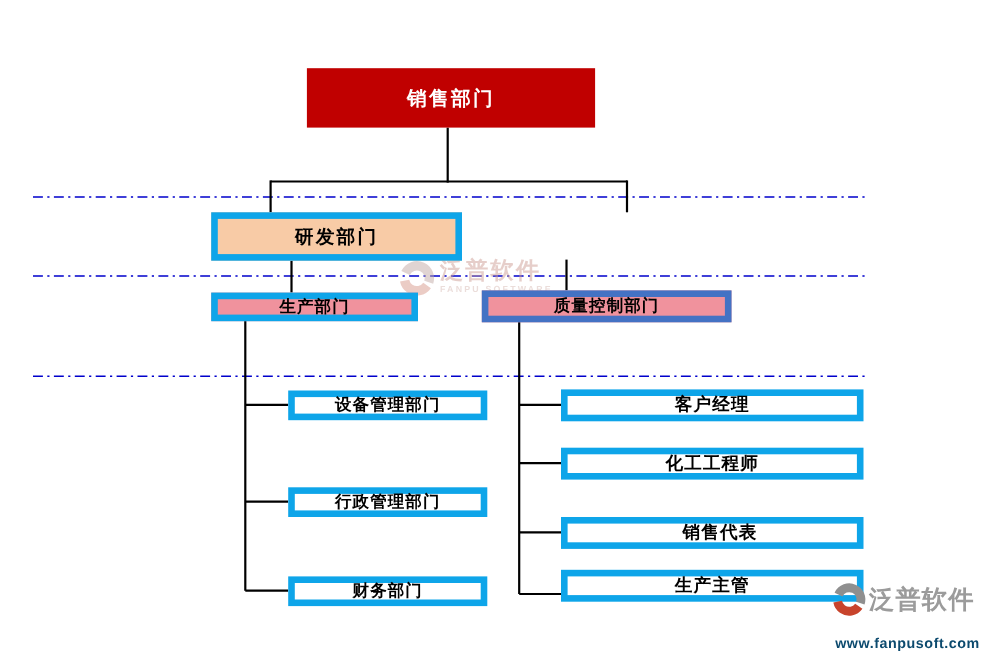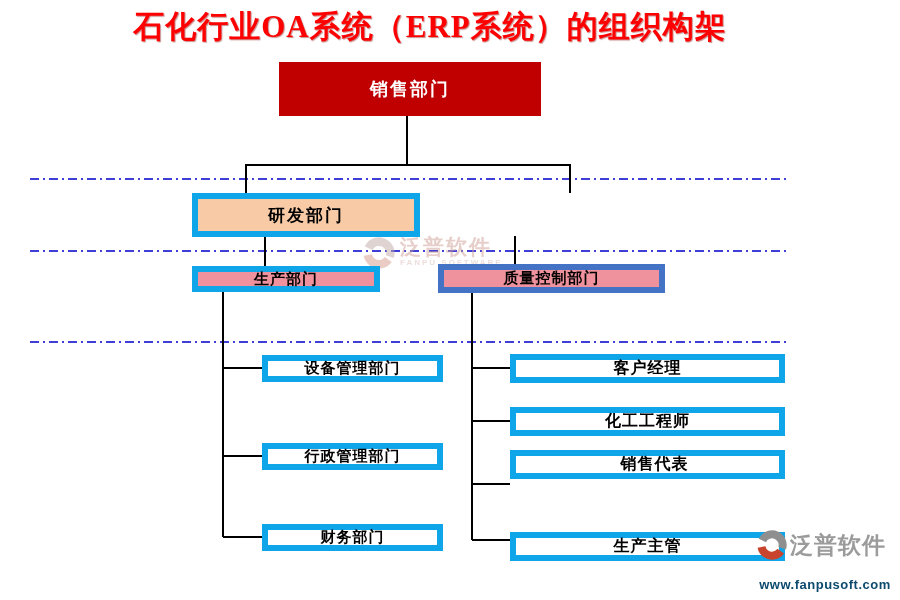--- a/index.html
+++ b/index.html
@@ -20,21 +20,21 @@
     border:6px solid #0ea5e9; z-index:2;
   }
   .root  { left:279px; top:62px;  width:262px; height:54px; background:#c00000; color:#fff; border:none; font-size:18px; letter-spacing:2px; }
   .lv2a  { left:192px; top:193px; width:228px; height:44px; background:#f8cba6; font-size:17px; letter-spacing:2px; }
   .lv2b  { left:438px; top:193px; width:248px; height:43px; background:#f8cba6; font-size:17px; letter-spacing:2px; }
   .lv3a  { left:192px; top:266px; width:188px; height:26px; background:#f0929d; font-size:15px; letter-spacing:1px; }
   .lv3b  { left:438px; top:264px; width:227px; height:29px; background:#f0929d; border-color:#4472c4; font-size:15px; letter-spacing:1px; }
   .leafL { left:262px; width:181px; height:27px; font-size:15px; letter-spacing:1px; }
   .leafR { left:510px; width:275px; height:29px; font-size:16px; letter-spacing:1px; }
   .lt1 { top:355px; } .lt2 { top:443px; } .lt3 { top:524px; }
-  .rt1 { top:354px; } .rt2 { top:407px; } .rt3 { top:450px;padding-left:14px; } .rt4 { top:532px; }
+  .rt1 { top:354px; } .rt2 { top:407px; } .rt3 { top:470px;padding-left:14px; } .rt4 { top:518px; }
 
   #watermark {
     position:absolute; left:362px; top:236px; display:flex; align-items:flex-start;
     opacity:0.5; z-index:1; pointer-events:none;
   }
   #watermark .wm-text { margin-left:4px; }
   #watermark .wm-main { font-size:21px; font-weight:bold; color:#cf9f96; letter-spacing:2px; line-height:22px; }
   #watermark .wm-sub  { font-size:8px;  font-weight:bold; color:#d8bcb6; letter-spacing:2px; }
 
   #brand {
@@ -42,21 +42,20 @@
   }
   #brand .row { display:flex; align-items:center; justify-content:flex-start; }
   #brand .brand-name { font-size:23px; font-weight:bold; color:#9b9b9b; letter-spacing:1px; margin-left:2px; }
   #brand .brand-url  { font-size:13px; font-weight:bold; color:#0c4a6e; margin-top:16px; letter-spacing:0.5px; }
 </style>
 </head>
 <body>
 
 <div id="stage">
 
-  <div id="title">石化行业OA系统（ERP系统）的组织构架</div>
 
   <svg class="layer" aria-hidden="true">
 
     <g stroke="#0000cc" stroke-width="1.4" stroke-dasharray="9 4 2 4" fill="none">
       <path d="M30 179 H786"></path>
       <path d="M30 251 H786"></path>
       <path d="M30 342 H786"></path>
     </g>
 
     <g stroke="#000000" stroke-width="2" fill="none">

